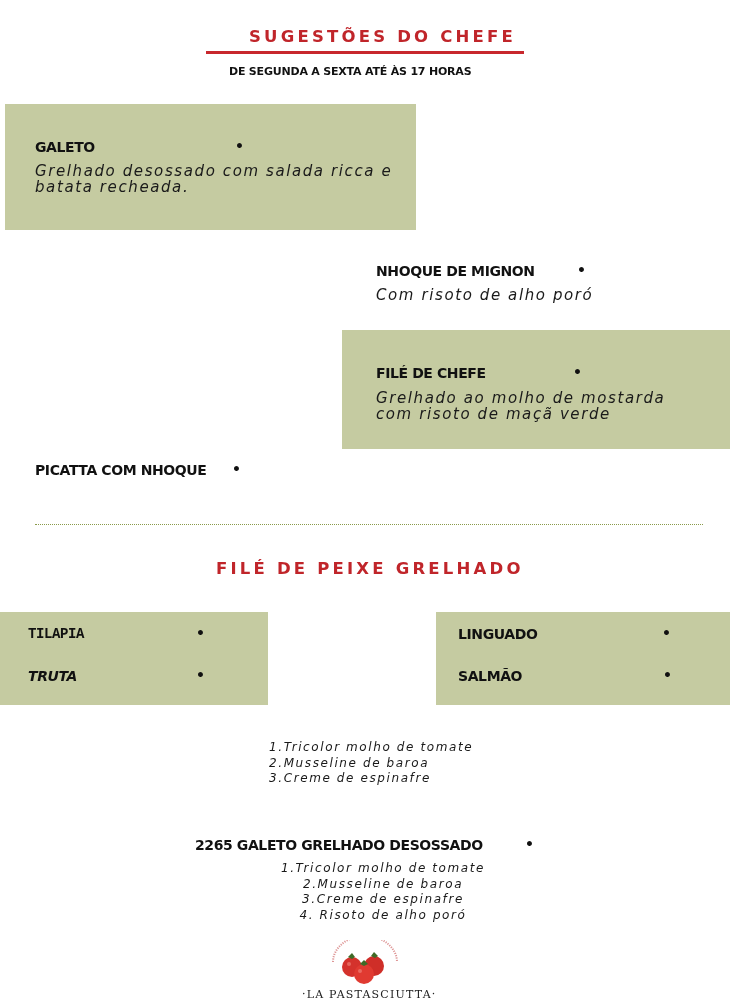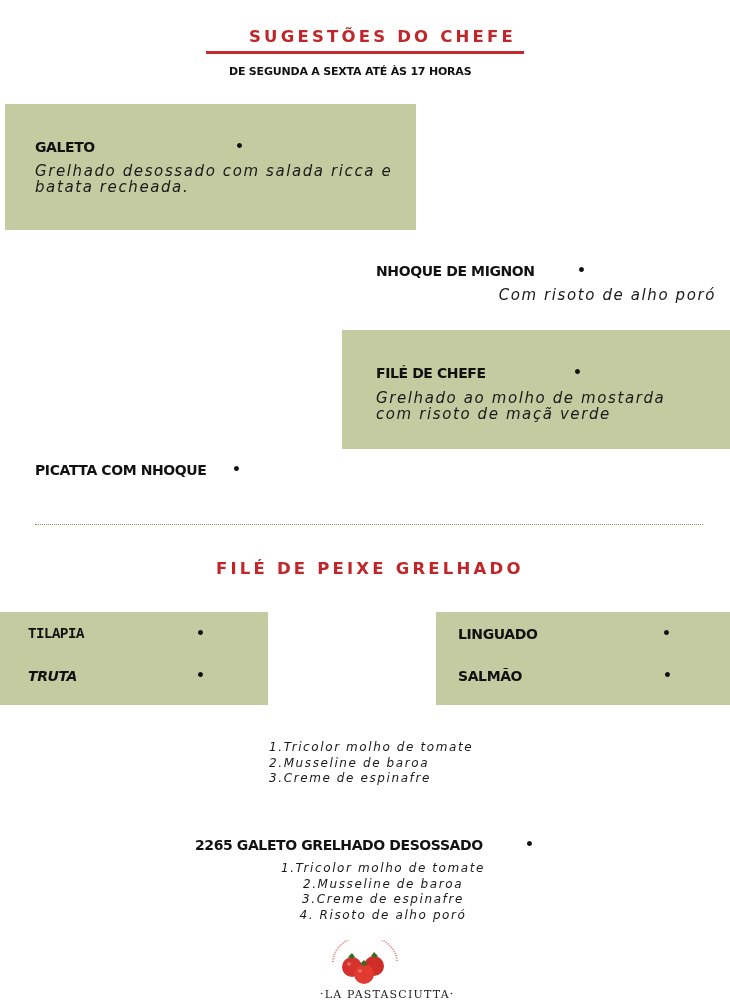--- a/index.html
+++ b/index.html
@@ -30,21 +30,21 @@
 <div class="abs red-rule" style="left:206px; top:51px; width:318px;"></div>
 <div class="abs subtitle" style="left:229px; top:65px;">DE SEGUNDA A SEXTA ATÉ ÀS 17 HORAS</div>
 
 <div class="abs green" style="left:5px; top:104px; width:411px; height:126px;"></div>
 <div class="abs item-name" style="left:35px; top:139px;">GALETO</div>
 <div class="abs bullet" style="left:235px; top:138px;">•</div>
 <div class="abs desc" style="left:35px; top:163px; width:380px;">Grelhado desossado com salada ricca e batata recheada.</div>
 
 <div class="abs item-name" style="left:376px; top:263px;">NHOQUE DE MIGNON</div>
 <div class="abs bullet" style="left:577px; top:262px;">•</div>
-<div class="abs desc" style="left:376px; top:287px; width:340px;text-align:right;">Com risoto de alho poró</div>
+<div class="abs desc" style="left:376px; top:287px; width:340px;">Com risoto de alho poró</div>
 
 <div class="abs green" style="left:342px; top:330px; width:388px; height:119px;"></div>
 <div class="abs item-name" style="left:376px; top:365px;">FILÉ DE CHEFE</div>
 <div class="abs bullet" style="left:573px; top:364px;">•</div>
 <div class="abs desc" style="left:376px; top:390px; width:310px;">Grelhado ao molho de mostarda com risoto de maçã verde</div>
 
 <div class="abs item-name" style="left:35px; top:462px;">PICATTA COM NHOQUE</div>
 <div class="abs bullet" style="left:232px; top:461px;">•</div>
 
 <div class="abs dotted" style="left:35px; top:524px; width:668px;"></div>
@@ -83,14 +83,14 @@
     <path d="M33 22 A32 26 0 0 1 97 22" fill="none" stroke="#d06a6a" stroke-width="2" stroke-dasharray="1.2 1.2" opacity="0.7"></path>
     <circle cx="52" cy="27" r="10" fill="#d4322c"></circle>
     <circle cx="74" cy="26" r="10" fill="#cf2e28"></circle>
     <circle cx="64" cy="34" r="10" fill="#e03a31"></circle>
     <path d="M48 17 l4 -4 l3 4 l-3 2 z" fill="#3f6a26"></path>
     <path d="M71 16 l3 -4 l4 4 l-3 2 z" fill="#3f6a26"></path>
     <path d="M60 24 l4 -4 l4 4 l-4 2 z" fill="#3f6a26"></path>
     <circle cx="49" cy="24" r="2" fill="#f08a80" opacity="0.6"></circle>
     <circle cx="60" cy="31" r="2" fill="#f08a80" opacity="0.6"></circle>
   </svg>
-  <div class="abs logo-text" style="left:20px; top:48px;">·LA PASTASCIUTTA·</div>
+  <div class="abs logo-text" style="left:2px; top:48px;">·LA PASTASCIUTTA·</div>
 </div>
 
 </body></html>

